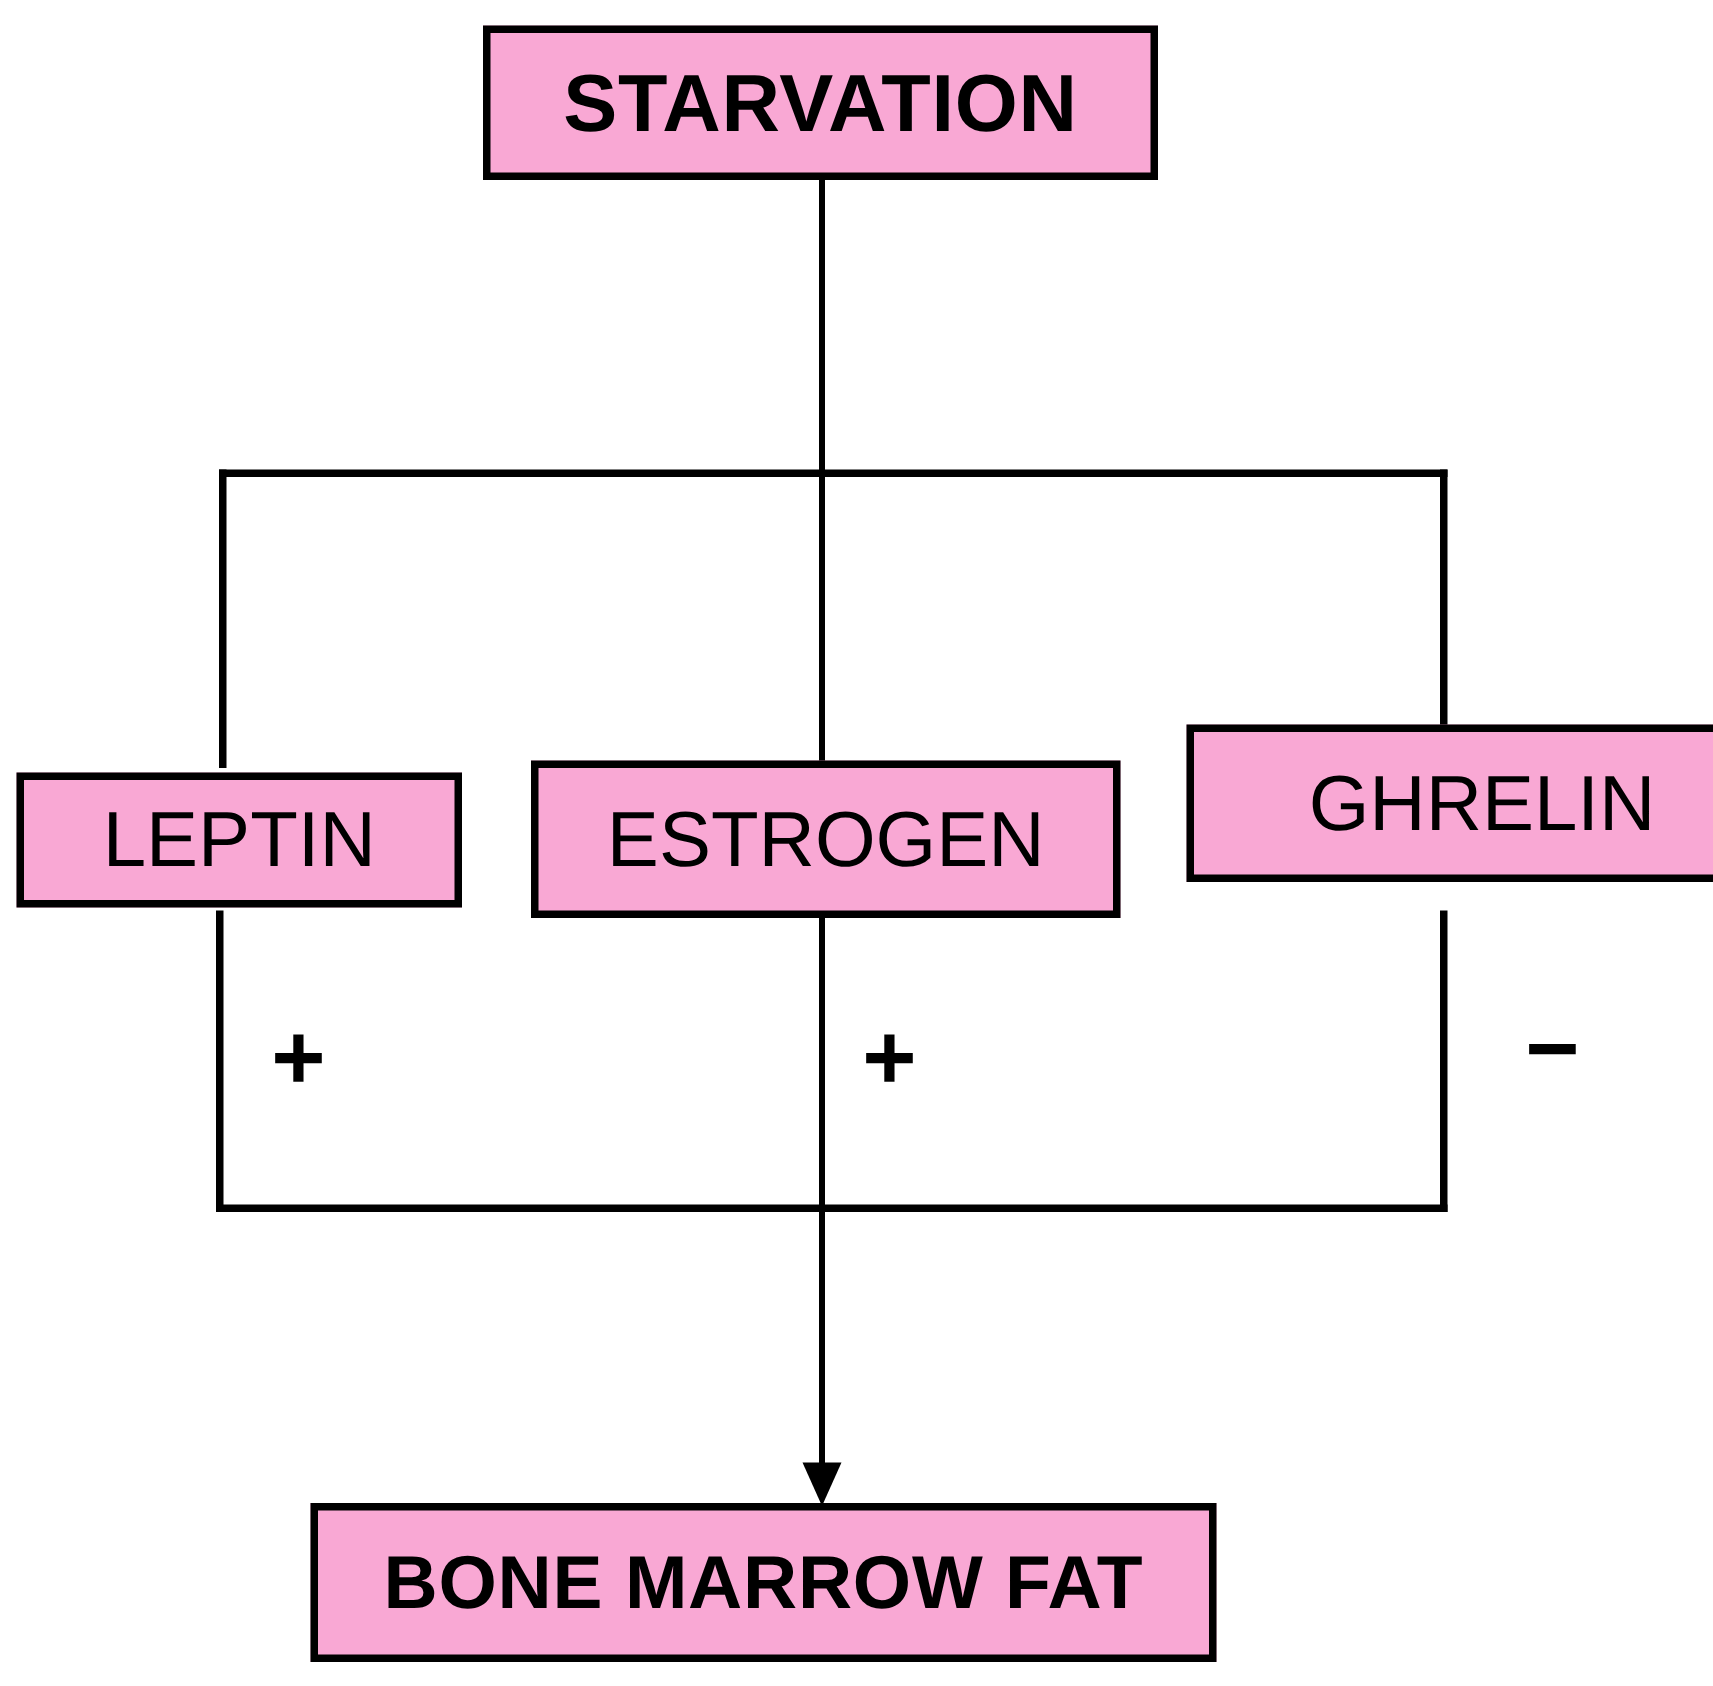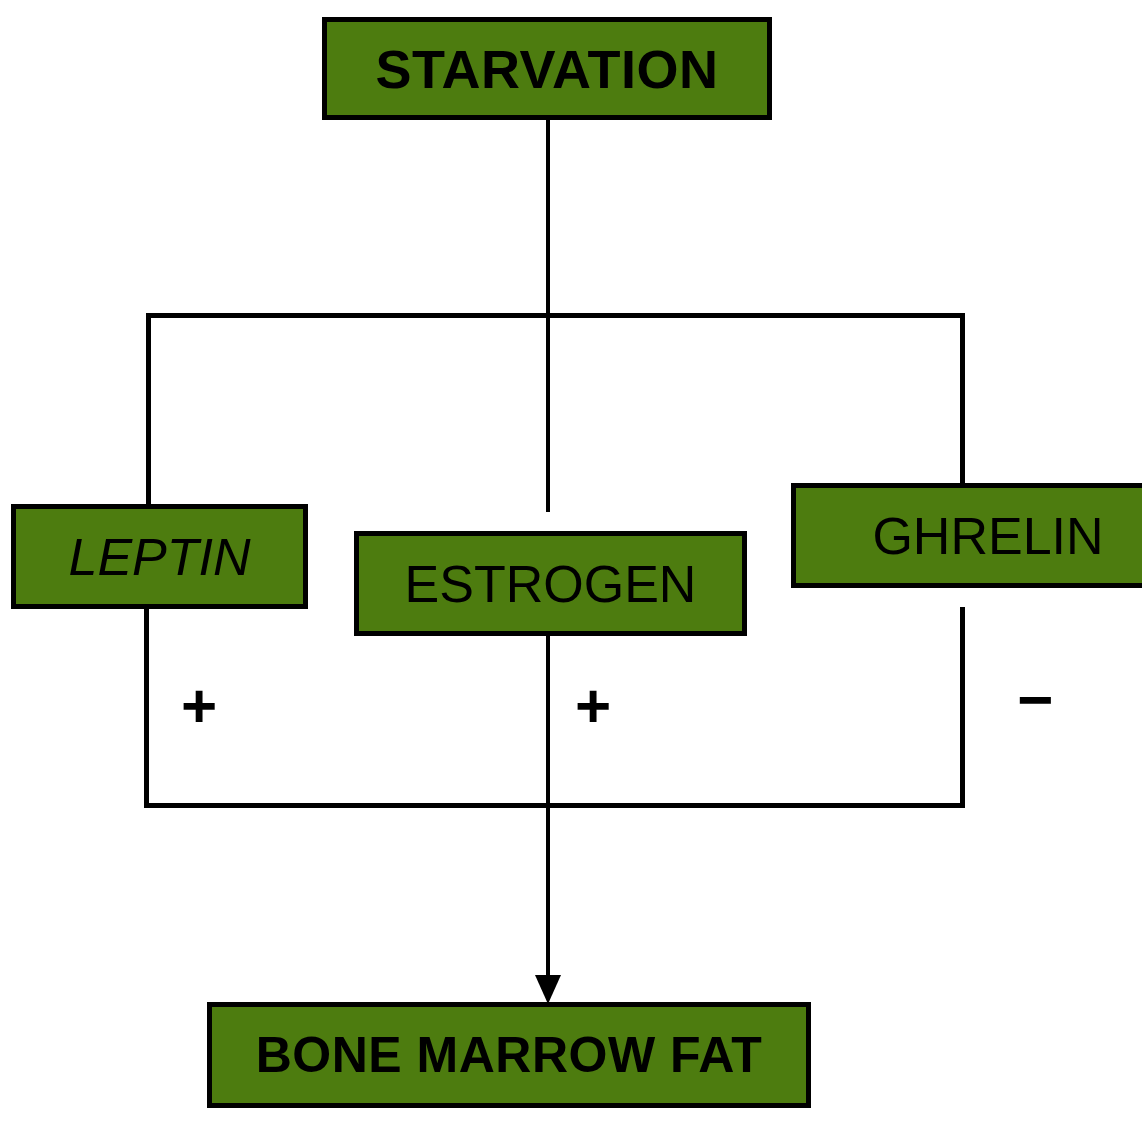--- a/index.html
+++ b/index.html
@@ -16,49 +16,47 @@
     width: 1142px;
     height: 1124px;
     background: #ffffff;
     overflow: hidden;
   }
 
   
   .node {
     position: absolute;
     box-sizing: border-box;
-    background: #4d7c0f;
+    background: #f9a8d4;
     border: 5px solid #000000;
     display: flex;
     align-items: center;
     justify-content: center;
     color: #000000;
     line-height: 1;
     white-space: nowrap;
     z-index: 3;
   }
   .node.bold { font-weight: bold; }
 
   #node-starvation {
     left: 322px;  top: 17px;
     width: 450px; height: 103px;
     font-size: 54px;
     letter-spacing: 0.5px;
   }
   #node-leptin {
-    left: 11px;   top: 504px;
-    width: 297px; height: 105px;
+    left: 11px;   top: 515px;
+    width: 297px; height: 90px;
     font-size: 52px;
-    font-style: italic;
   }
   #node-estrogen {
     left: 354px;  top: 507px;
     width: 393px; height: 105px;
     font-size: 52px;
-    margin-top: 24px;
   }
   #node-ghrelin {
     left: 791px;  top: 483px;
     width: 394px; height: 105px;
     font-size: 52px;
   }
   #node-bonemarrowfat {
     left: 207px;  top: 1002px;
     width: 604px; height: 106px;
     font-size: 50px;

